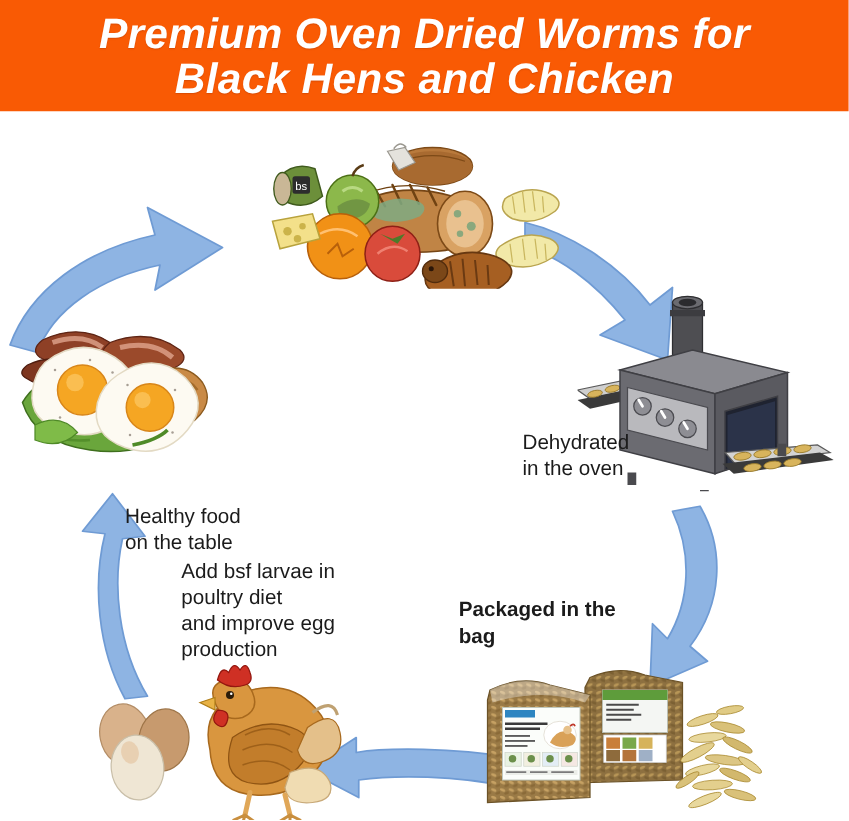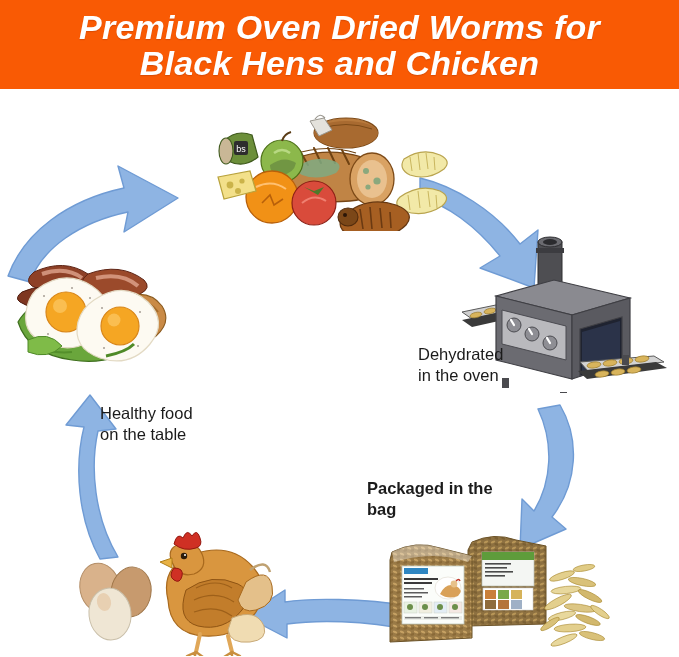--- a/index.html
+++ b/index.html
@@ -362,17 +362,21 @@
     </svg>
   </div>
 
 
   <div class="label" style="left:418px; top:344px; width:130px;">Dehydrated
 in the oven</div>
 
   <div class="label" style="left:367px; top:478px; width:160px;font-weight:bold;">Packaged in the
 bag</div>
 
+  <div class="label" style="left:145px; top:447px; width:160px;">Add bsf larvae in
+poultry diet
+and improve egg
+production</div>
 
   <div class="label" style="left:100px; top:369px; width:140px;margin-top:34px;">Healthy food
 on the table</div>
 
 </div>
 
 </body></html>

